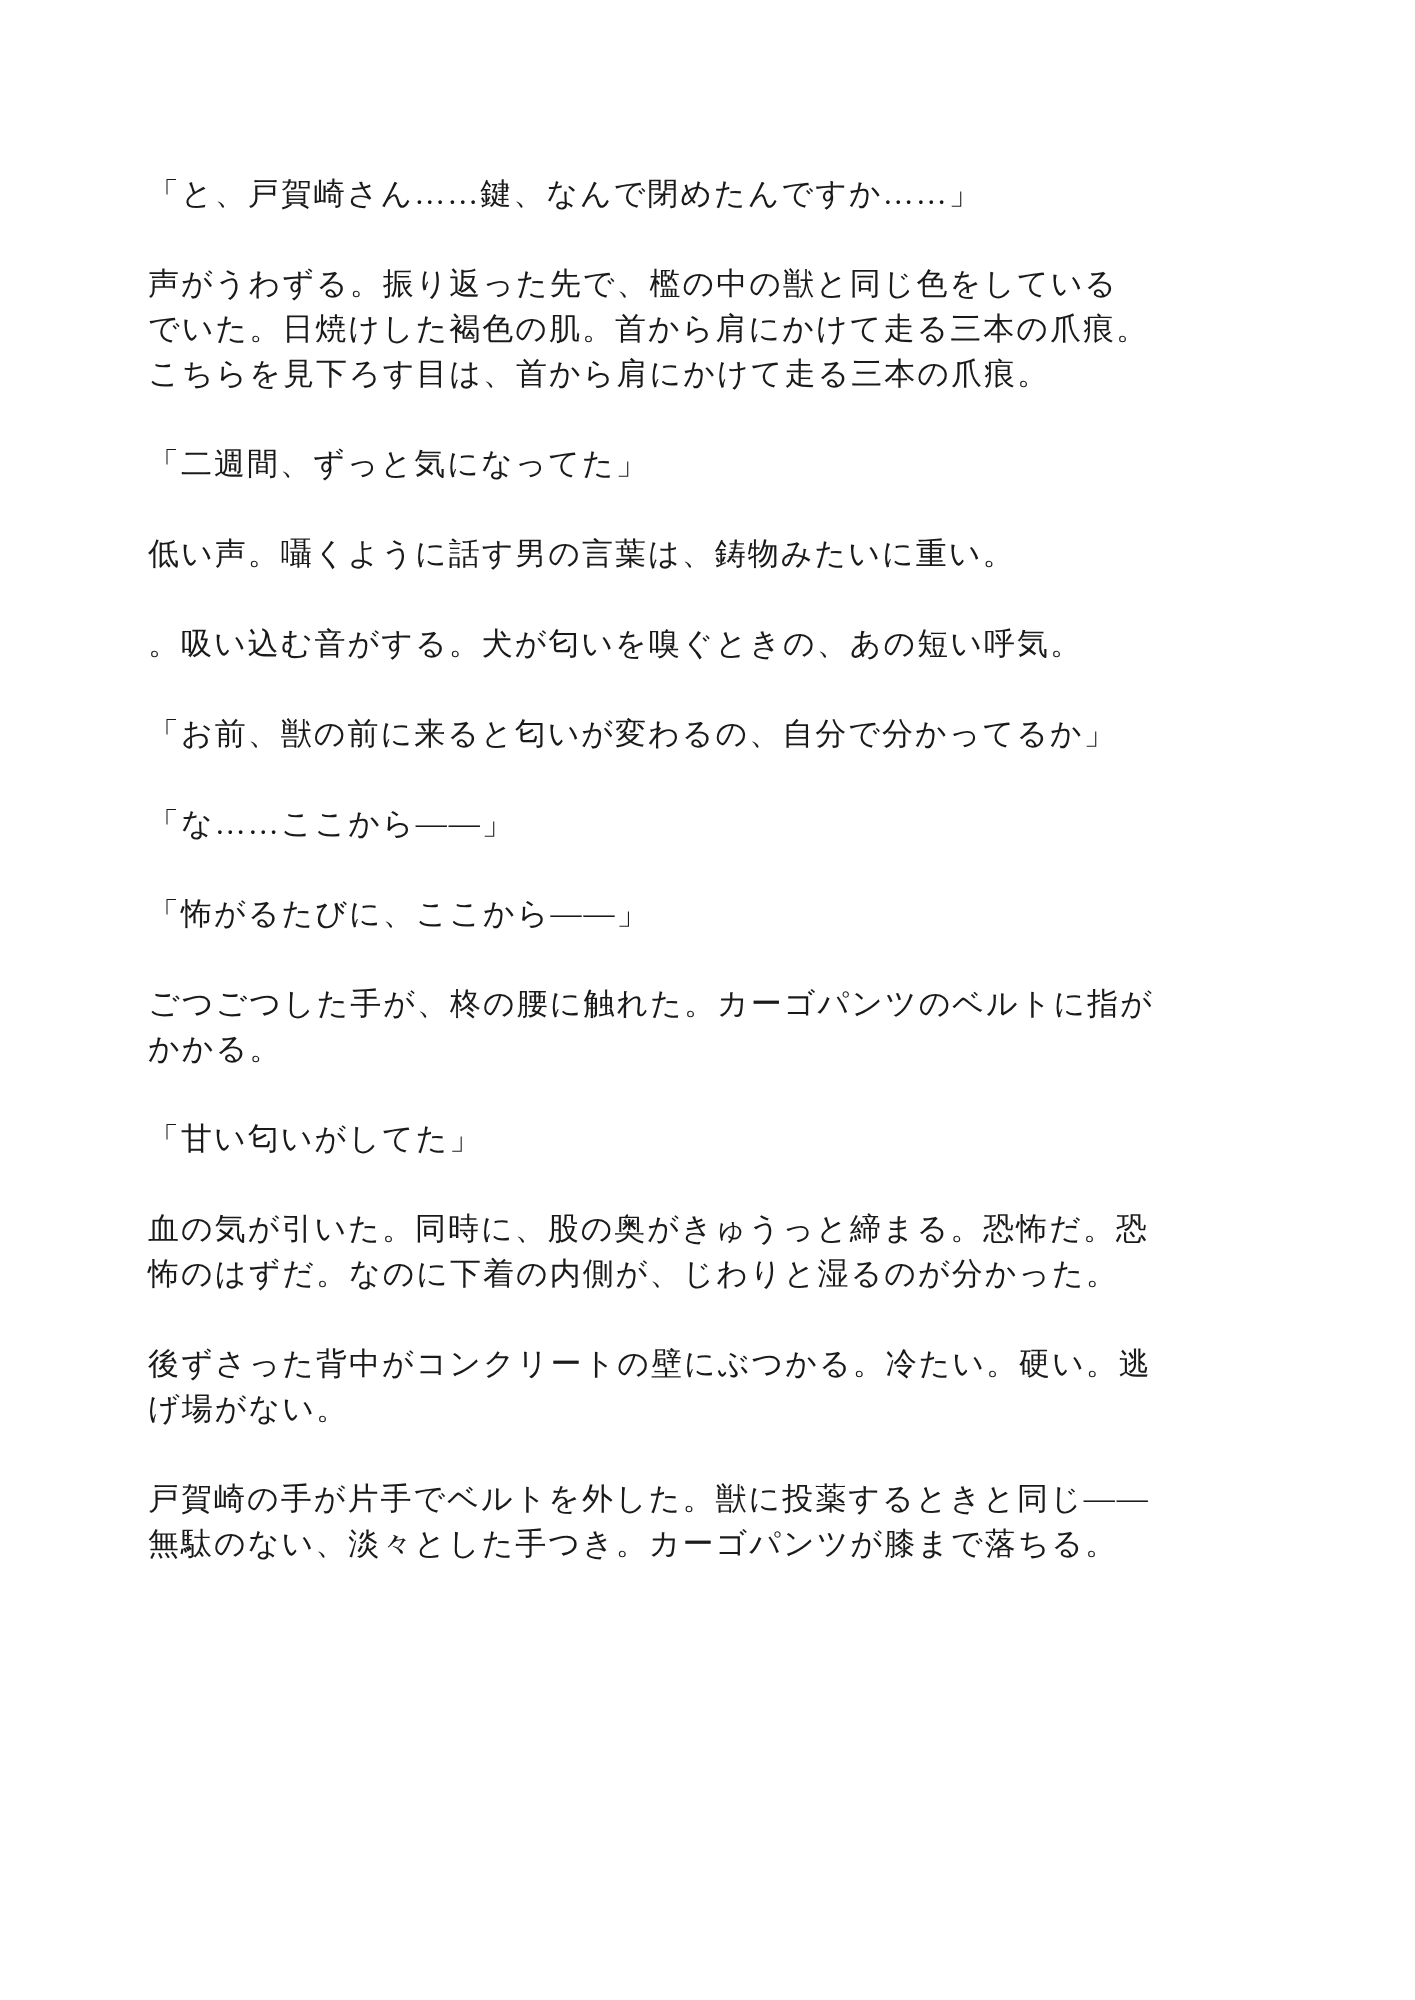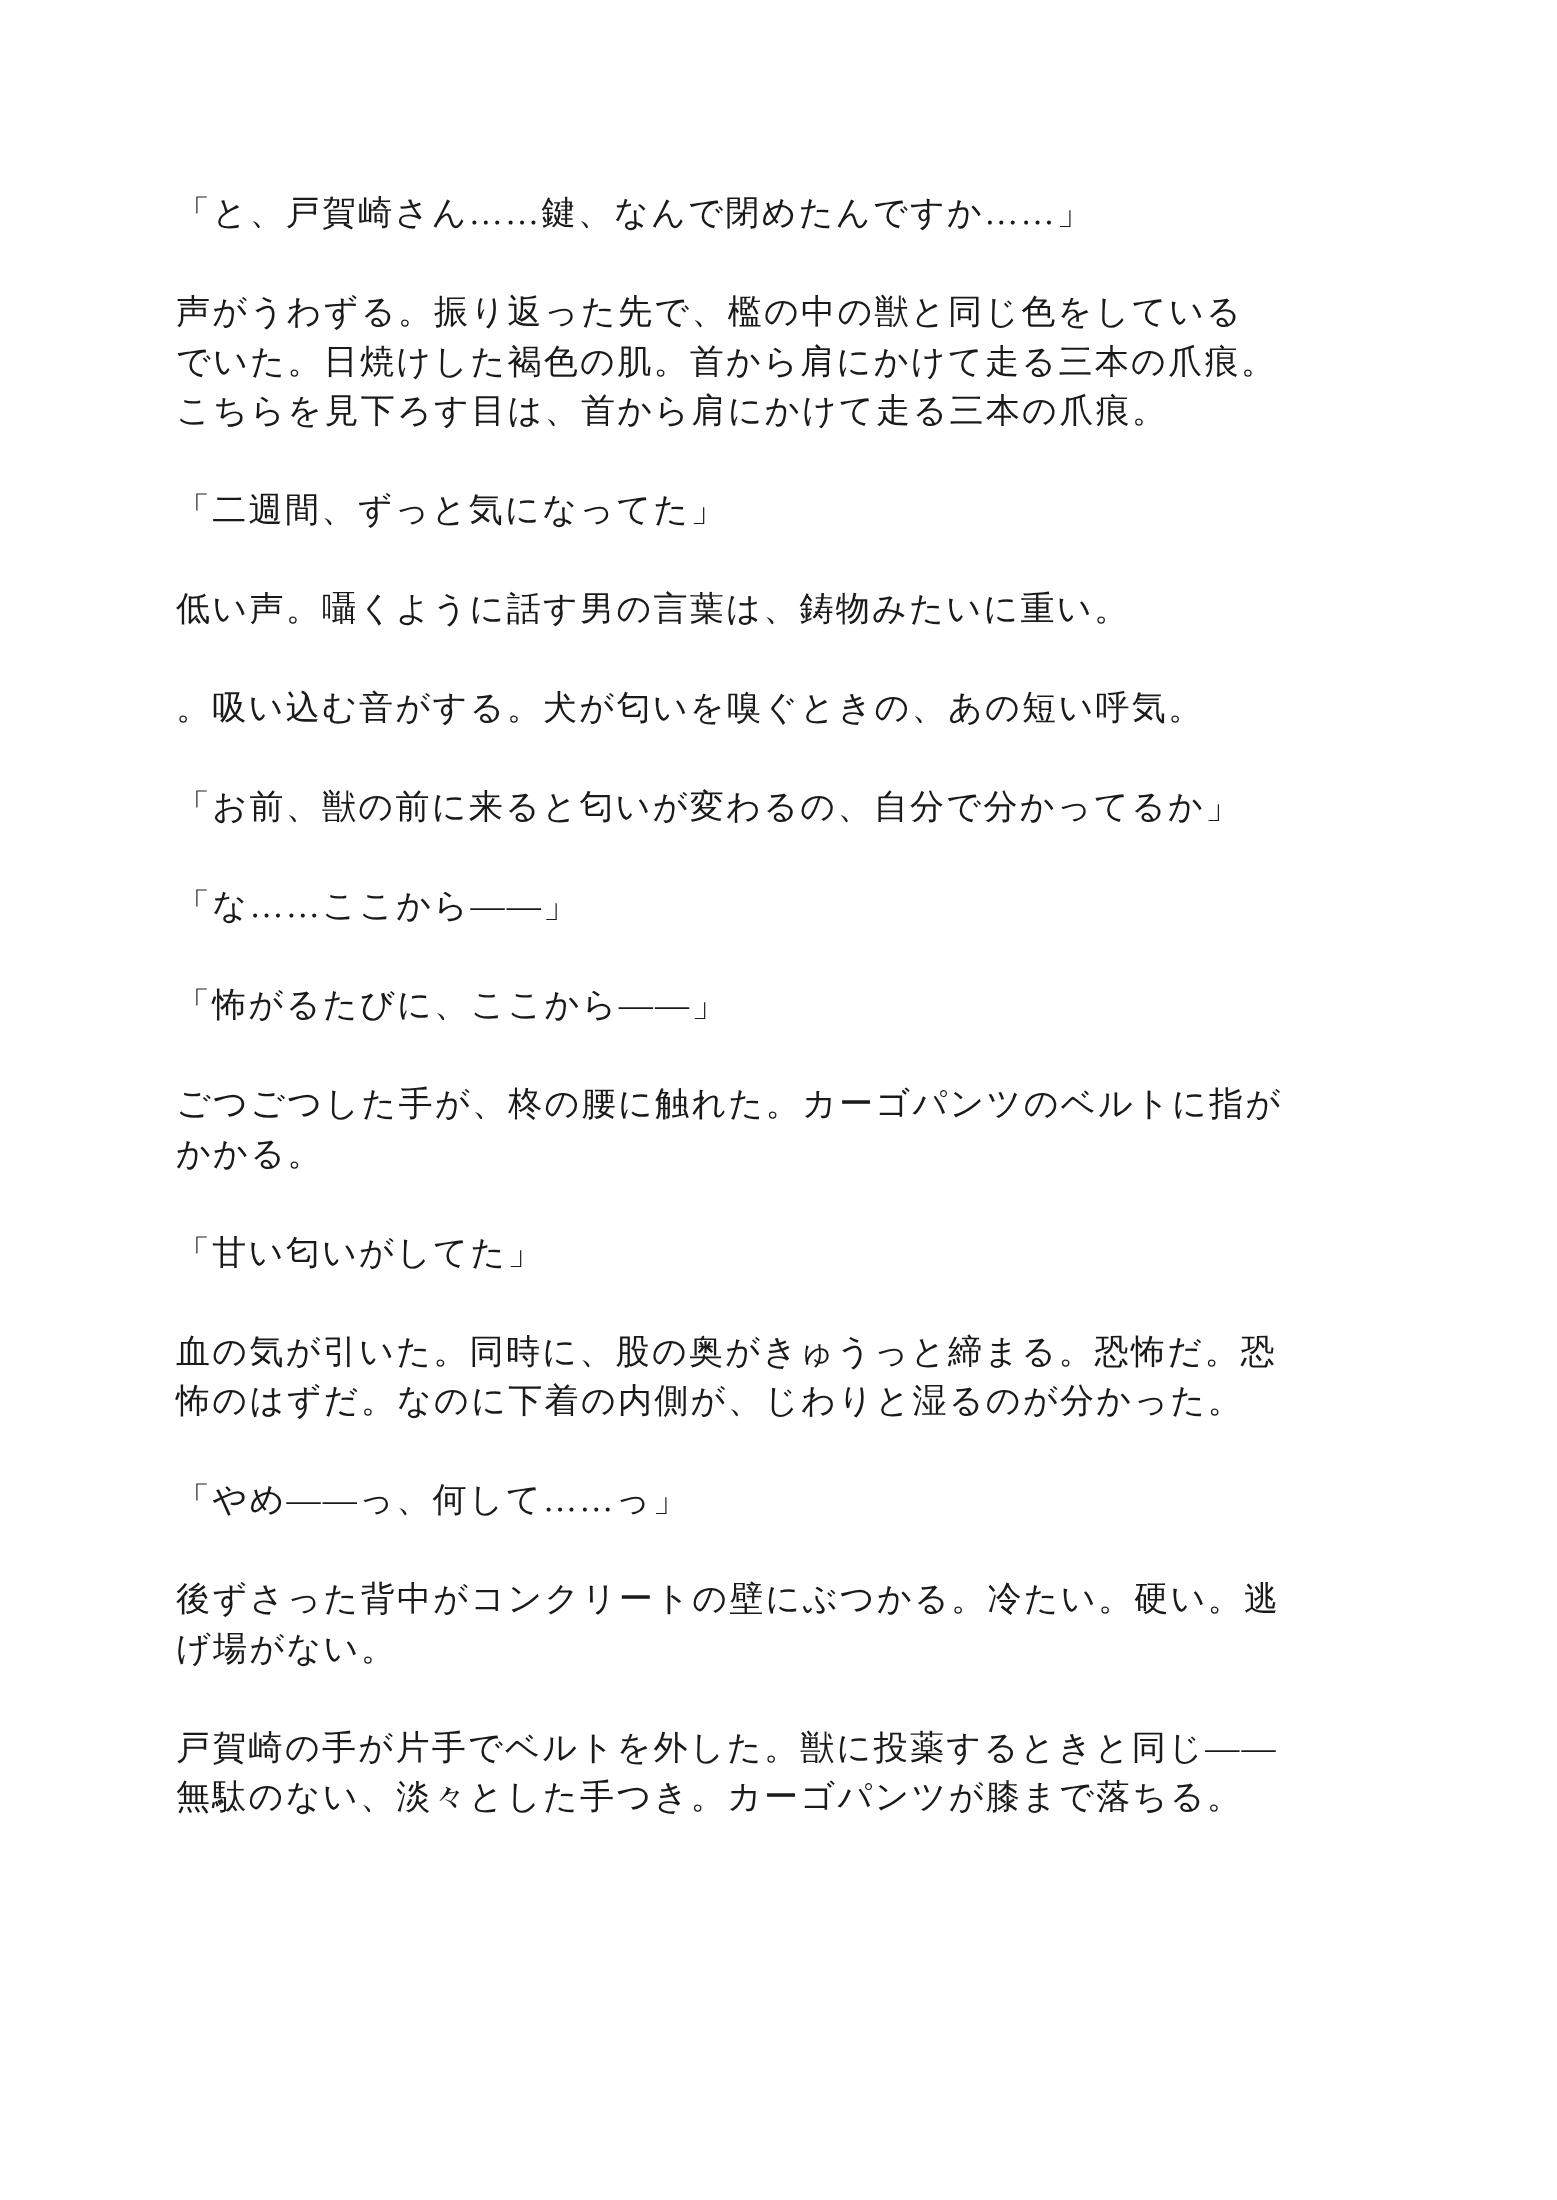--- a/index.html
+++ b/index.html
@@ -12,21 +12,21 @@
     width: 1415px;
     height: 2000px;
     margin: 0 auto;
     background: #ffffff;
     overflow: hidden;
     font-family: "Liberation Serif", "DejaVu Serif", serif;
   }
   .text-block {
     position: absolute;
     top: 171px;
-    left: 160px;
+    left: 148px;
     width: 1060px;
     color: #1a1a1a;
   }
   .paragraph {
     margin: 0 0 45px 0;
     padding: 0;
   }
   .paragraph:last-child {
     margin-bottom: 0;
   }
@@ -74,23 +74,20 @@
         <div class="text-line">かかる。</div>
       </div>
       <div class="paragraph">
         <div class="text-line">「甘い匂いがしてた」</div>
       </div>
       <div class="paragraph">
         <div class="text-line">血の気が引いた。同時に、股の奥がきゅうっと締まる。恐怖だ。恐</div>
         <div class="text-line">怖のはずだ。なのに下着の内側が、じわりと湿るのが分かった。</div>
       </div>
       <div class="paragraph">
-        <div class="text-line">「やめ――っ、何して……っ」</div>
-      </div>
-      <div class="paragraph">
         <div class="text-line">後ずさった背中がコンクリートの壁にぶつかる。冷たい。硬い。逃</div>
         <div class="text-line">げ場がない。</div>
       </div>
       <div class="paragraph">
         <div class="text-line">戸賀崎の手が片手でベルトを外した。獣に投薬するときと同じ――</div>
         <div class="text-line">無駄のない、淡々とした手つき。カーゴパンツが膝まで落ちる。</div>
       </div>
     </div>
 </div>
 

